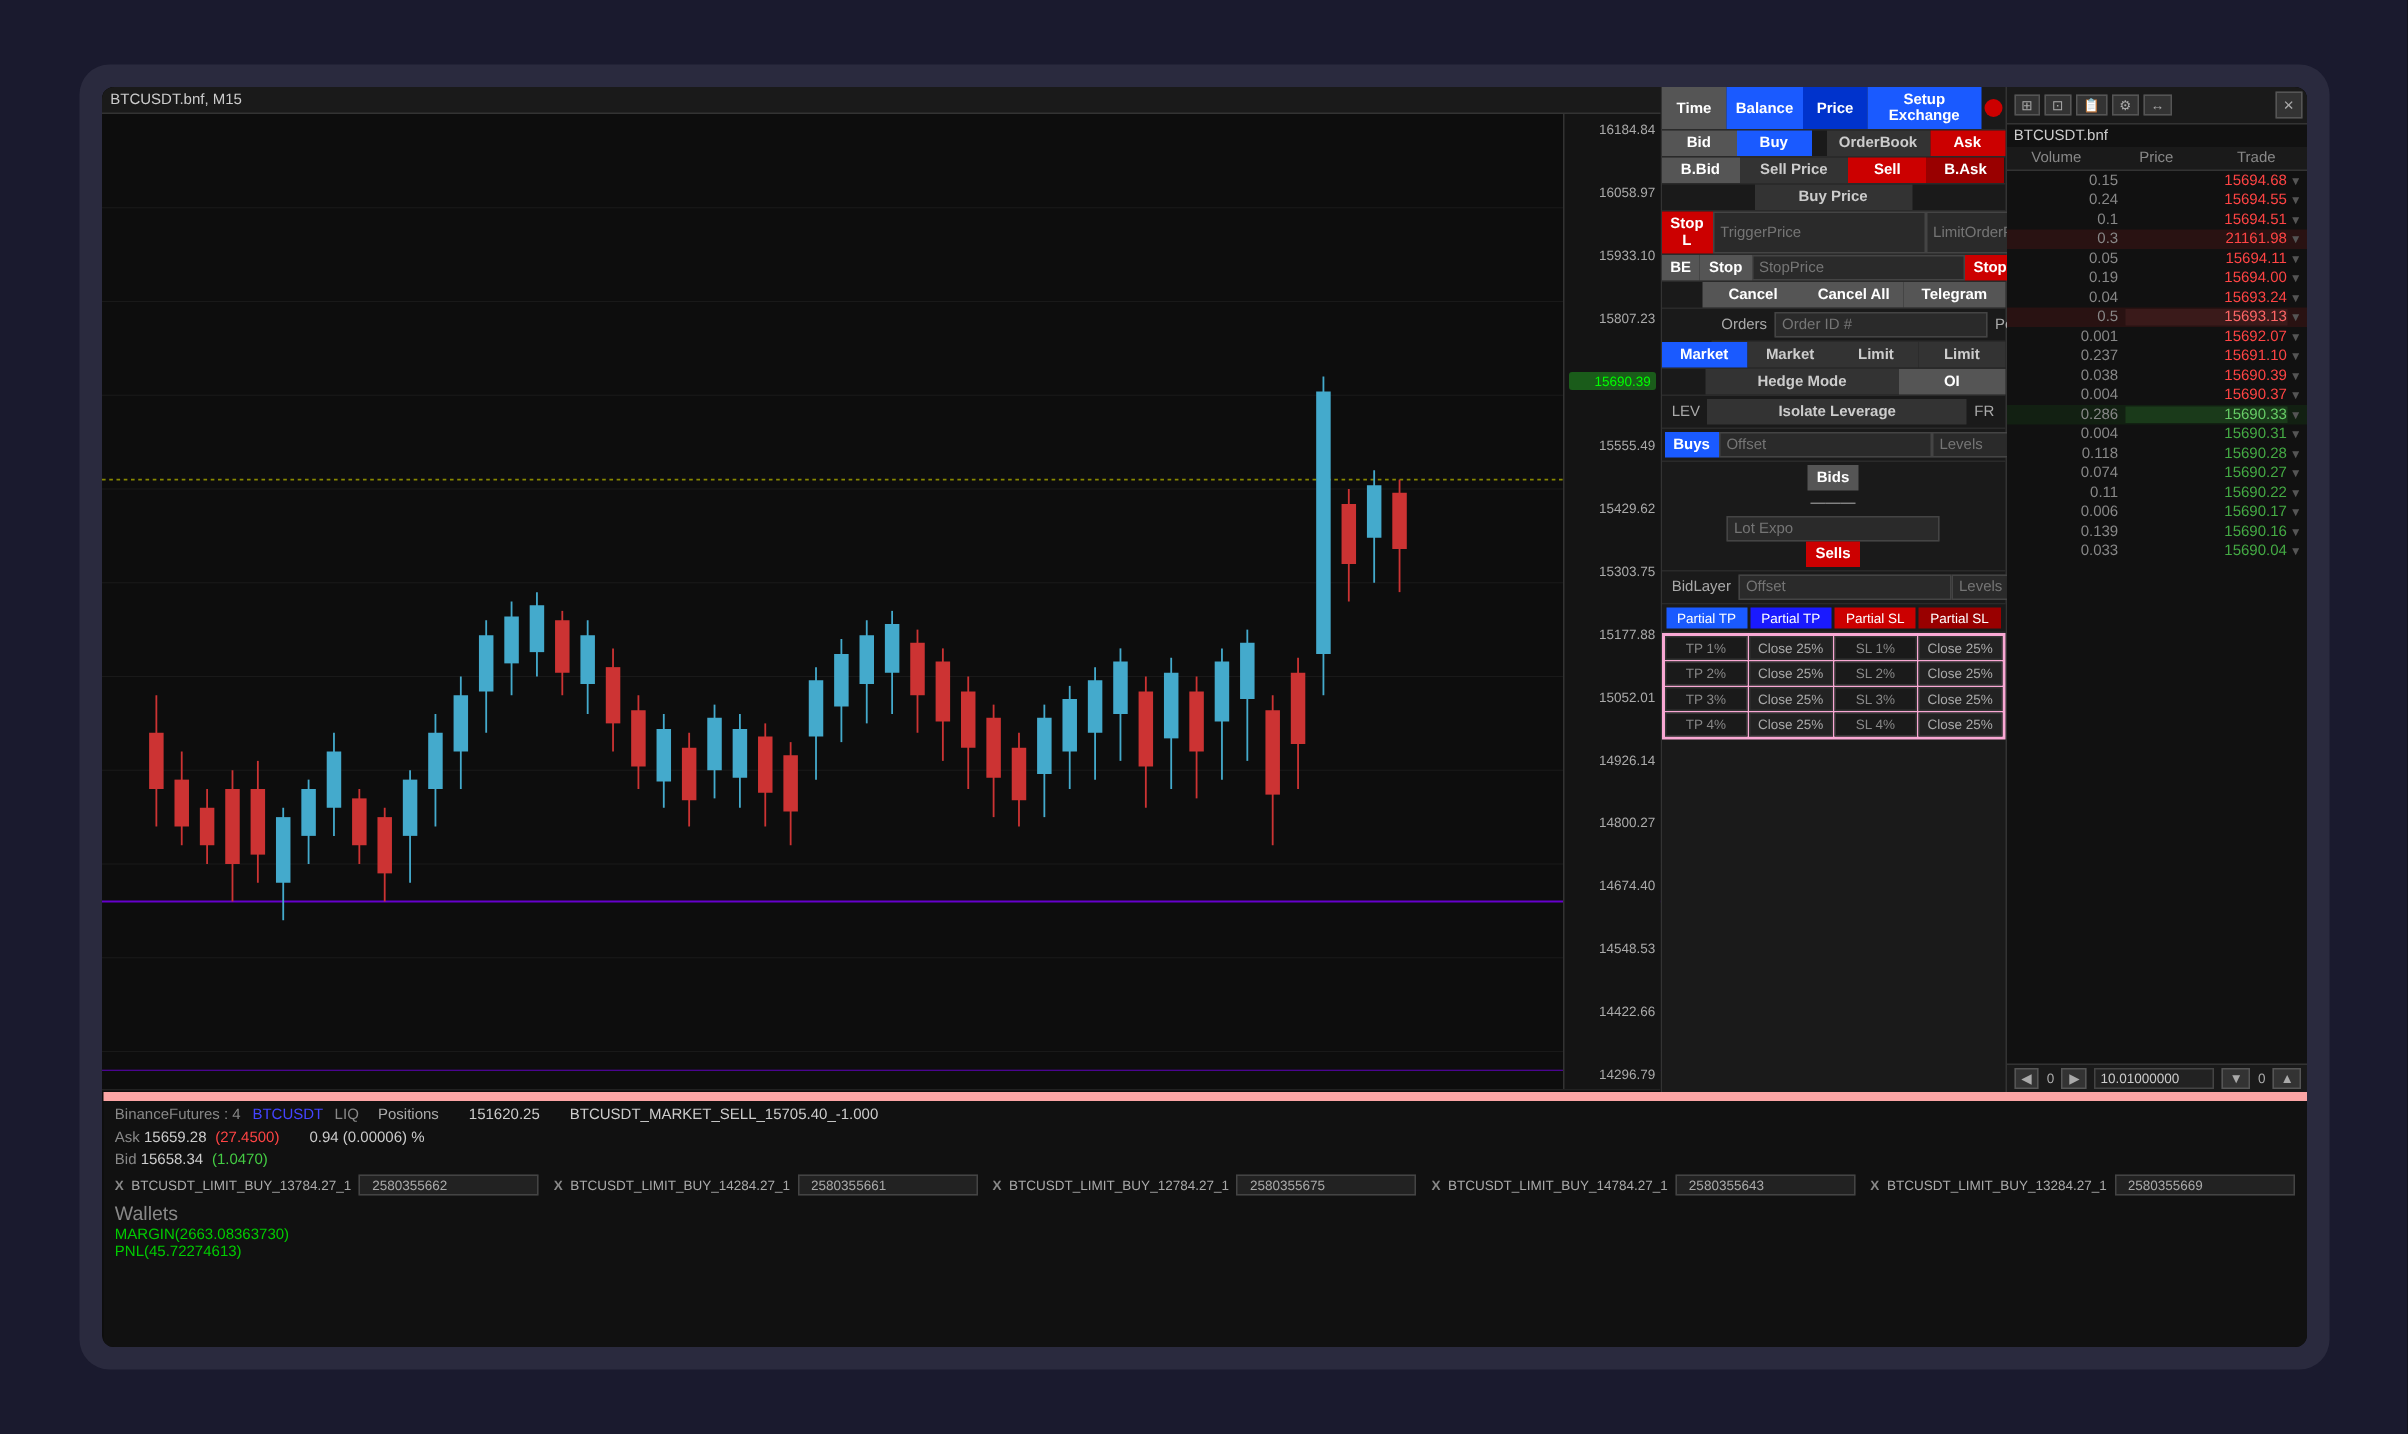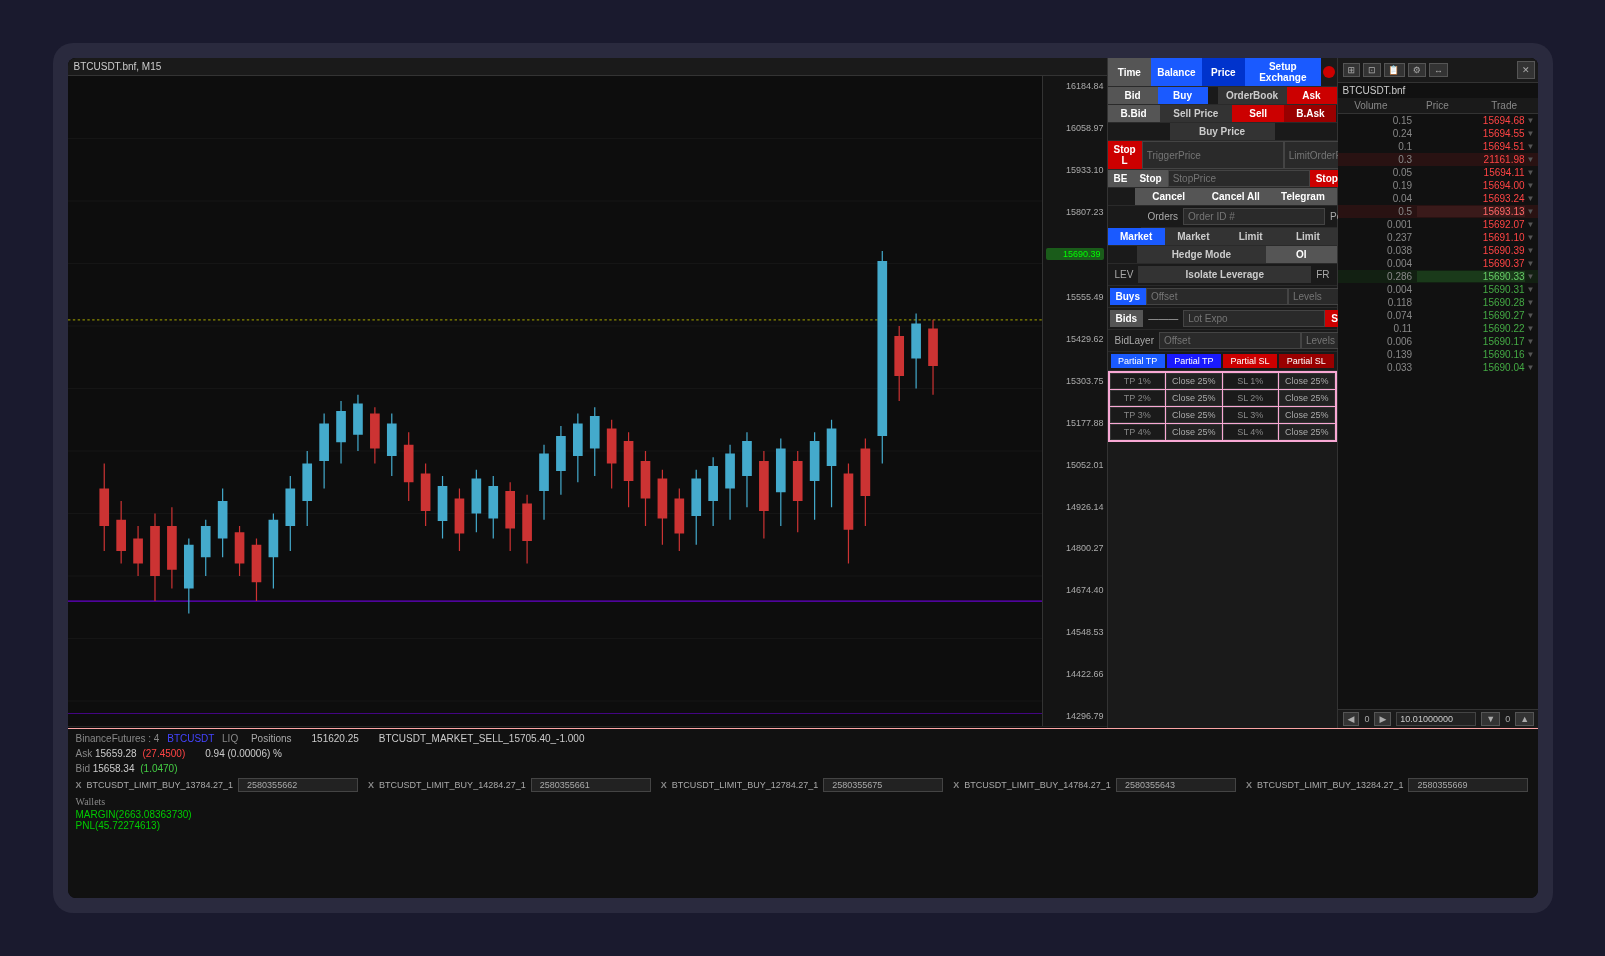--- a/index.html
+++ b/index.html
@@ -22,20 +22,21 @@
       position: relative;
     }
     .screen {
       width: 100%;
       height: 100%;
       background: #0d0d0d;
       border-radius: 8px;
       display: flex;
       flex-direction: column;
       overflow: hidden;
+      align-items: flex-end;
     }
     .main-content {
       display: flex;
       flex: 1;
       overflow: hidden;
     }
     
     .chart-section {
       flex: 1;
       position: relative;
@@ -173,21 +174,21 @@
     .ob-price.bid { color: #44aa44; }
     .ob-price.highlight-ask { background: #3a1a1a; color: #ff6666; }
     .ob-price.highlight-bid { background: #1a3a1a; color: #66cc66; }
     .ob-arrow { color: #555; font-size: 8px; margin-left: 2px; }
     .ob-row.shaded-ask { background: rgba(180,30,30,0.15); }
     .ob-row.shaded-bid { background: rgba(30,120,30,0.15); }
     
     .bottom-bar {
       background: #111;
       padding: 4px 8px;
-      border-top: 1px solid #fca5a5;
+      border-top: 6px solid #fca5a5;
       display: flex;
       flex-direction: column;
       min-height: 170px;
     }
     .bottom-info {
       display: flex;
       gap: 20px;
       flex-wrap: wrap;
       margin-bottom: 4px;
     }
@@ -223,21 +224,21 @@
     .time-axis {
       display: flex;
       justify-content: space-between;
       padding: 2px 5px;
       background: #0d0d0d;
       border-top: 1px solid #222;
     }
     .wallets-section { margin-top: 4px; }
     .margin-label { color: #00cc00; font-size: 10px; }
     .pnl-label { color: #00cc00; font-size: 10px; }
-    .section-title { color: #888; font-size: 10px; margin-bottom: 2px; font-family: Liberation Serif, serif; }
+    .section-title { color: #888; font-size: 13px; margin-bottom: 2px; }
     
     .chart-svg {
       width: 100%;
       height: 100%;
     }
     
     .ob-bottom-bar {
       background: #1a1a1a;
       display: flex;
       align-items: center;
@@ -555,21 +556,21 @@
         </div>
 
         <div class="controls-row" style="align-items:center; padding:2px;">
           <button class="btn btn-blue">Buys</button>
           <input class="input-field" type="text" placeholder="Offset" style="">
           <input class="input-field" type="text" placeholder="Levels" style="">
           <input class="input-field" type="text" placeholder="Spacing" style="">
 
         </div>
 
-        <div class="controls-row" style="align-items:center; padding:2px;">
+        <div class="controls-row" style="align-items:center; padding:2px;flex-direction:column;">
           <button class="btn btn-gray">Bids</button>
           <div class="controls-label" style="flex:1;">———</div>
           <input class="input-field" type="text" placeholder="Lot Expo" style="flex: 2 1 0%;">
           <button class="btn btn-red">Sells</button>
         </div>
 
         <div class="controls-row" style="align-items:center; padding:2px;">
           <div class="controls-label">BidLayer</div>
           <input class="input-field" type="text" placeholder="Offset" style="">
           <input class="input-field" type="text" placeholder="Levels" style="">

